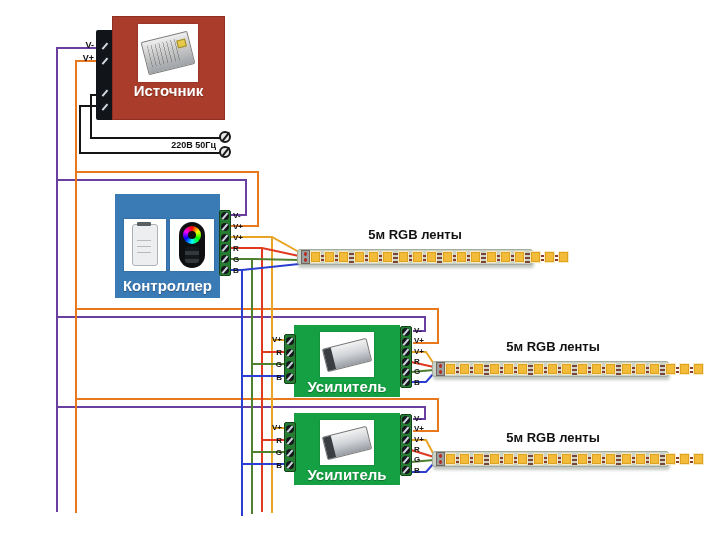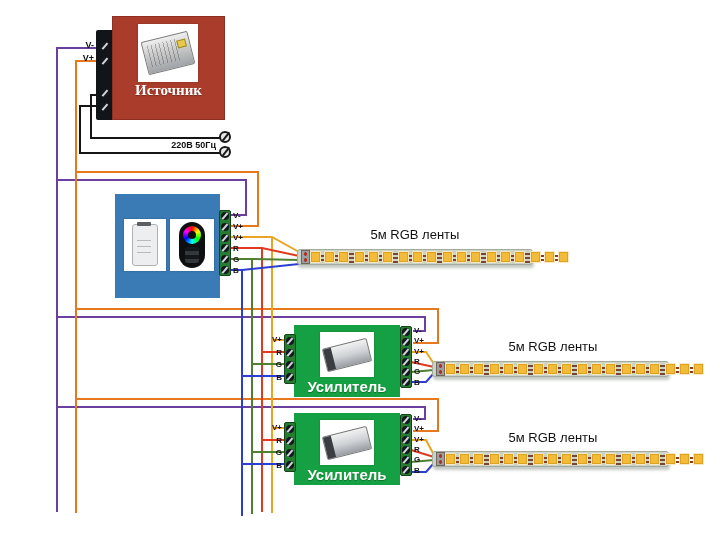--- a/index.html
+++ b/index.html
@@ -24,21 +24,21 @@
   .psu-box{left:112px;top:16px;width:113px;height:104px;background:var(--psu_red);z-index:3;border:1px solid #8e2f21;box-sizing:border-box;}
   .panel{position:absolute;background:#fff;box-shadow:0 0 2px rgba(0,0,0,.25);}
   .psu-panel{left:25px;top:7px;width:60px;height:58px;display:flex;align-items:center;justify-content:center;}
   .psu-img{width:46px;height:32px;transform:rotate(-14deg);border:1px solid #7d7d7d;border-radius:2px;
            background:linear-gradient(180deg,#efefef 0%,#c9c9c9 45%,#9fa3a8 100%);position:relative;}
   .psu-img::before{content:"";position:absolute;left:4px;top:4px;right:12px;bottom:6px;
            background:repeating-linear-gradient(90deg,rgba(60,60,60,.35) 0 1px,transparent 1px 4px);}
   .psu-img::after{content:"";position:absolute;right:3px;top:6px;width:7px;height:6px;background:#e7c94c;border:1px solid #998a2e;}
   .boxtitle{position:absolute;left:0;width:100%;text-align:center;color:#fff;font-weight:bold;
             font-size:15px;line-height:15px;text-shadow:0 1px 1px rgba(0,0,0,.3);}
-  .psu-l1{bottom:21px;font-family:Liberation Serif, serif;}
+  .psu-l1{bottom:21px;}
   .psu-l2{bottom:4px;}
   .plabel{z-index:4;font-size:9px;font-weight:bold;color:#111;width:18px;text-align:right;}
   .pl-vm{left:76px;top:40px;}
   .pl-vp{left:76px;top:53px;}
   .acscrew{z-index:4;left:219px;width:12px;height:12px;border:2px solid #1a1a1a;border-radius:50%;
            background:#e9e9e9;box-sizing:border-box;}
   .ac1{top:131px;}
   .ac2{top:146px;}
   .acscrew::after{content:"";position:absolute;left:4px;top:-2px;width:1.5px;height:11px;background:#1a1a1a;transform:rotate(38deg);}
   .aclabel{z-index:4;left:158px;top:140px;width:58px;text-align:right;font-size:9px;font-weight:bold;color:#111;}
@@ -96,21 +96,21 @@
   .strip2{left:432px;top:361px;width:237px;}
   .strip3{left:432px;top:451px;width:237px;}
   .sconn{width:7px;height:12px;background:#9aa0a0;border:1px solid #70655f;flex:none;
        background-image:radial-gradient(circle at 50% 25%,#b03026 1.5px,transparent 2px),radial-gradient(circle at 50% 75%,#b03026 1.5px,transparent 2px);}
   .led{width:9px;height:10px;flex:none;background:var(--led_yellow);border:1px solid #f6e9c4;
        box-shadow:inset 0 0 0 1px #dfa21f;border-radius:1px;}
   .rmark{width:3px;height:7px;flex:none;
        background:repeating-linear-gradient(0deg,#8a3a28 0 2px,transparent 2px 4px);}
   .pads{width:5px;height:12px;flex:none;
        background:repeating-linear-gradient(0deg,#7a4538 0 2px,transparent 2px 4px);}
-  .striplabel{z-index:4;width:150px;text-align:center;font-size:13px;font-weight:normal;color:#111;}
+  .striplabel{z-index:4;width:150px;text-align:center;font-size:13px;font-weight:bold;color:#111;}
   .slabel1{left:340px;top:227px;}
   .slabel2{left:478px;top:339px;}
   .slabel3{left:478px;top:430px;}
 
   .bottomnote{z-index:4;left:85px;top:506px;font-size:12.5px;font-weight:bold;color:#111;}
 </style>
 </head>
 <body>
 
 <div class="stage">
@@ -185,20 +185,21 @@
   <div class="abs ctrl-box">
     <div class="panel p-unit">
       <div class="ctrl-unit"></div>
     </div>
     <div class="panel p-remote">
       <div class="remote">
         <div class="remote-ring"></div>
         <div class="remote-btns"></div>
       </div>
     </div>
+    <div class="boxtitle ctrl-title">Контроллер</div>
   </div>
   <div class="abs tstrip ctrl-strip">
       <div class="screw"></div>
       <div class="screw"></div>
       <div class="screw"></div>
       <div class="screw"></div>
       <div class="screw"></div>
       <div class="screw"></div>
     </div>
   <div class="abs tlabels tl-right ctrl-labels">

